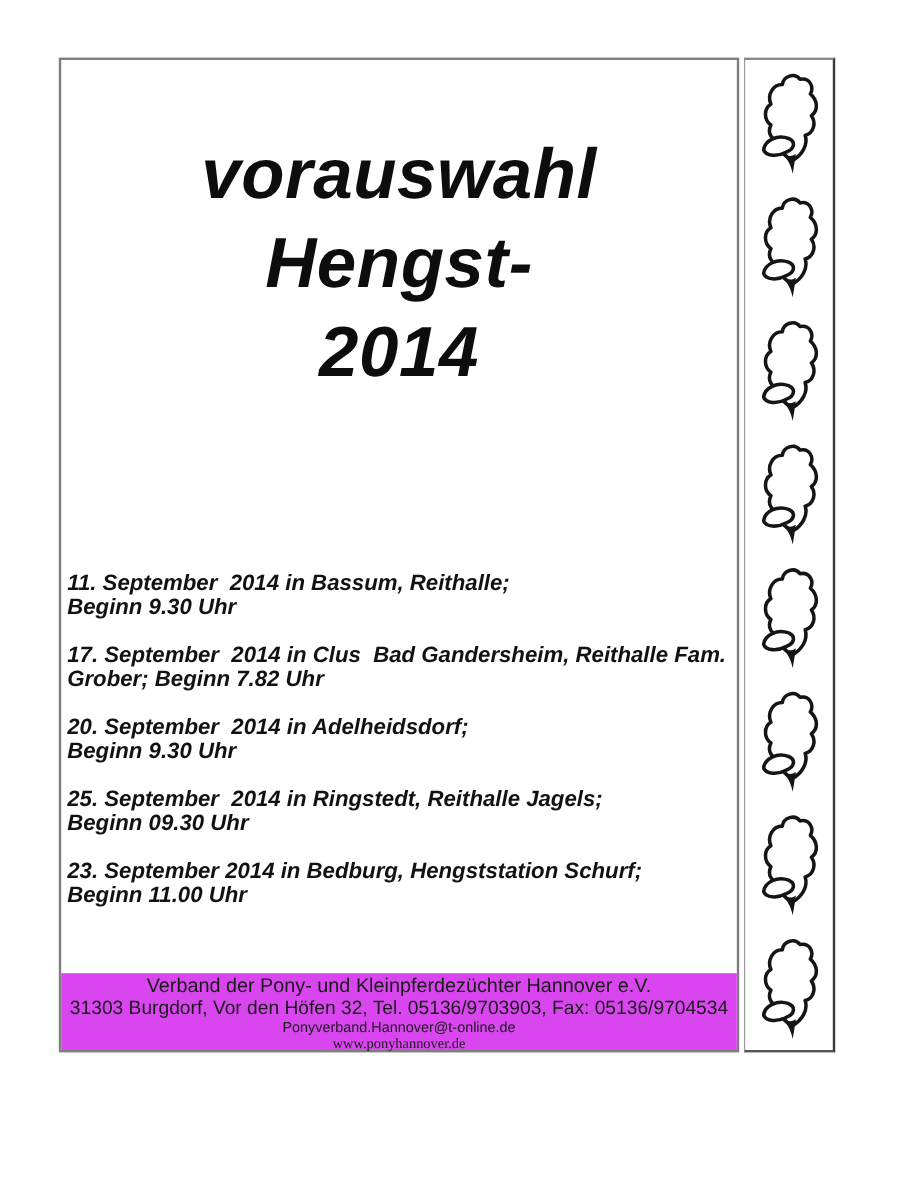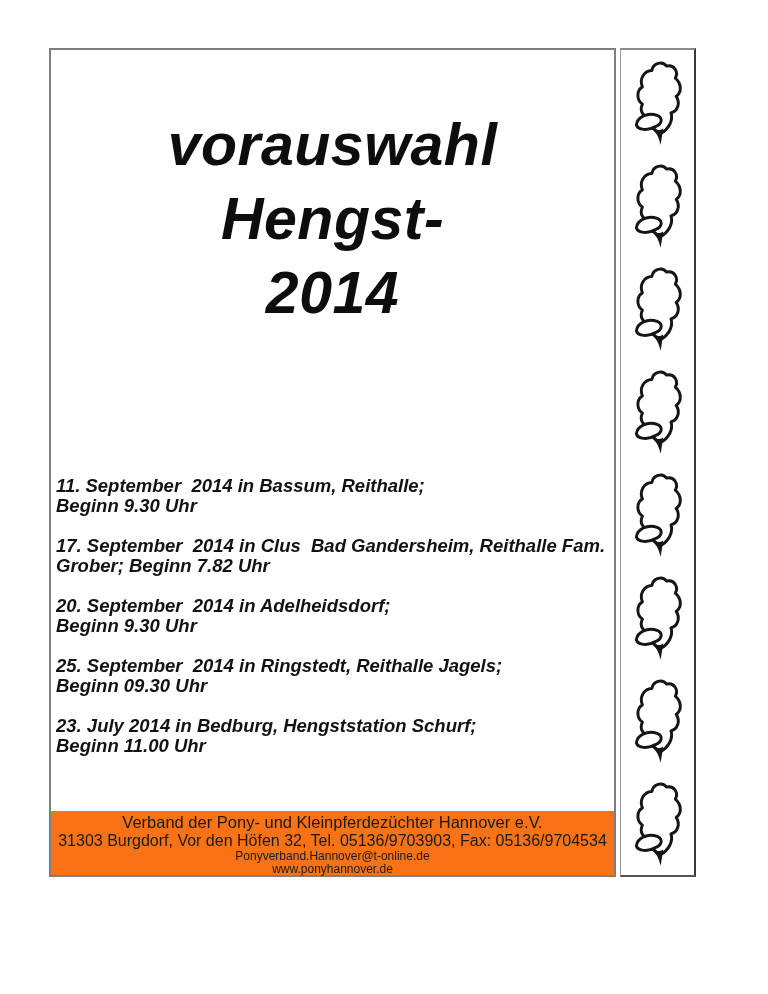--- a/index.html
+++ b/index.html
@@ -55,28 +55,28 @@
   .event { margin-bottom: 20px; }
   .event div { white-space: pre; overflow: hidden; font-style: italic; }
 
   .footer {
     position: absolute;
     left: 0;
     right: 0;
     bottom: 0;
     height: 62px;
     padding-top: 2px;
-    background: #f97316;
+    background: #d946ef;
     text-align: center;
     color: #1a1a1a;
   }
   .footer .f1 { font-size: 16.5px; line-height: 19px; }
   .footer .f2 { font-size: 16px; line-height: 17px; }
   .footer .f3 { font-size: 12px;   line-height: 14px; }
-  .footer .f4 { font-size: 12px;   line-height: 13px; }
+  .footer .f4 { font-size: 12px;   line-height: 13px; font-family: Liberation Serif, serif; }
 
   
   .leaf-column {
     position: absolute;
     left: 620px;
     top: 48px;
     width: 73px;
     height: 825px;
     border-top: 2px solid #8a8a8a;
     border-bottom: 2px solid #555555;
@@ -117,21 +117,21 @@
     </div>
     <div class="event">
       <div>20. September  2014 in Adelheidsdorf;</div>
       <div>Beginn 9.30 Uhr</div>
     </div>
     <div class="event">
       <div>25. September  2014 in Ringstedt, Reithalle Jagels;</div>
       <div>Beginn 09.30 Uhr</div>
     </div>
     <div class="event">
-      <div>23. July 2014 in Bedburg, Hengststation Schurf;</div>
+      <div>23. September 2014 in Bedburg, Hengststation Schurf;</div>
       <div>Beginn 11.00 Uhr</div>
     </div>
   </div>
 
   <div class="footer">
     <div class="f1">Verband der Pony- und Kleinpferdezüchter Hannover e.V.</div>
     <div class="f2">31303 Burgdorf, Vor den Höfen 32, Tel. 05136/9703903, Fax: 05136/9704534</div>
     <div class="f3">Ponyverband.Hannover@t-online.de</div>
     <div class="f4">www.ponyhannover.de</div>
   </div>

